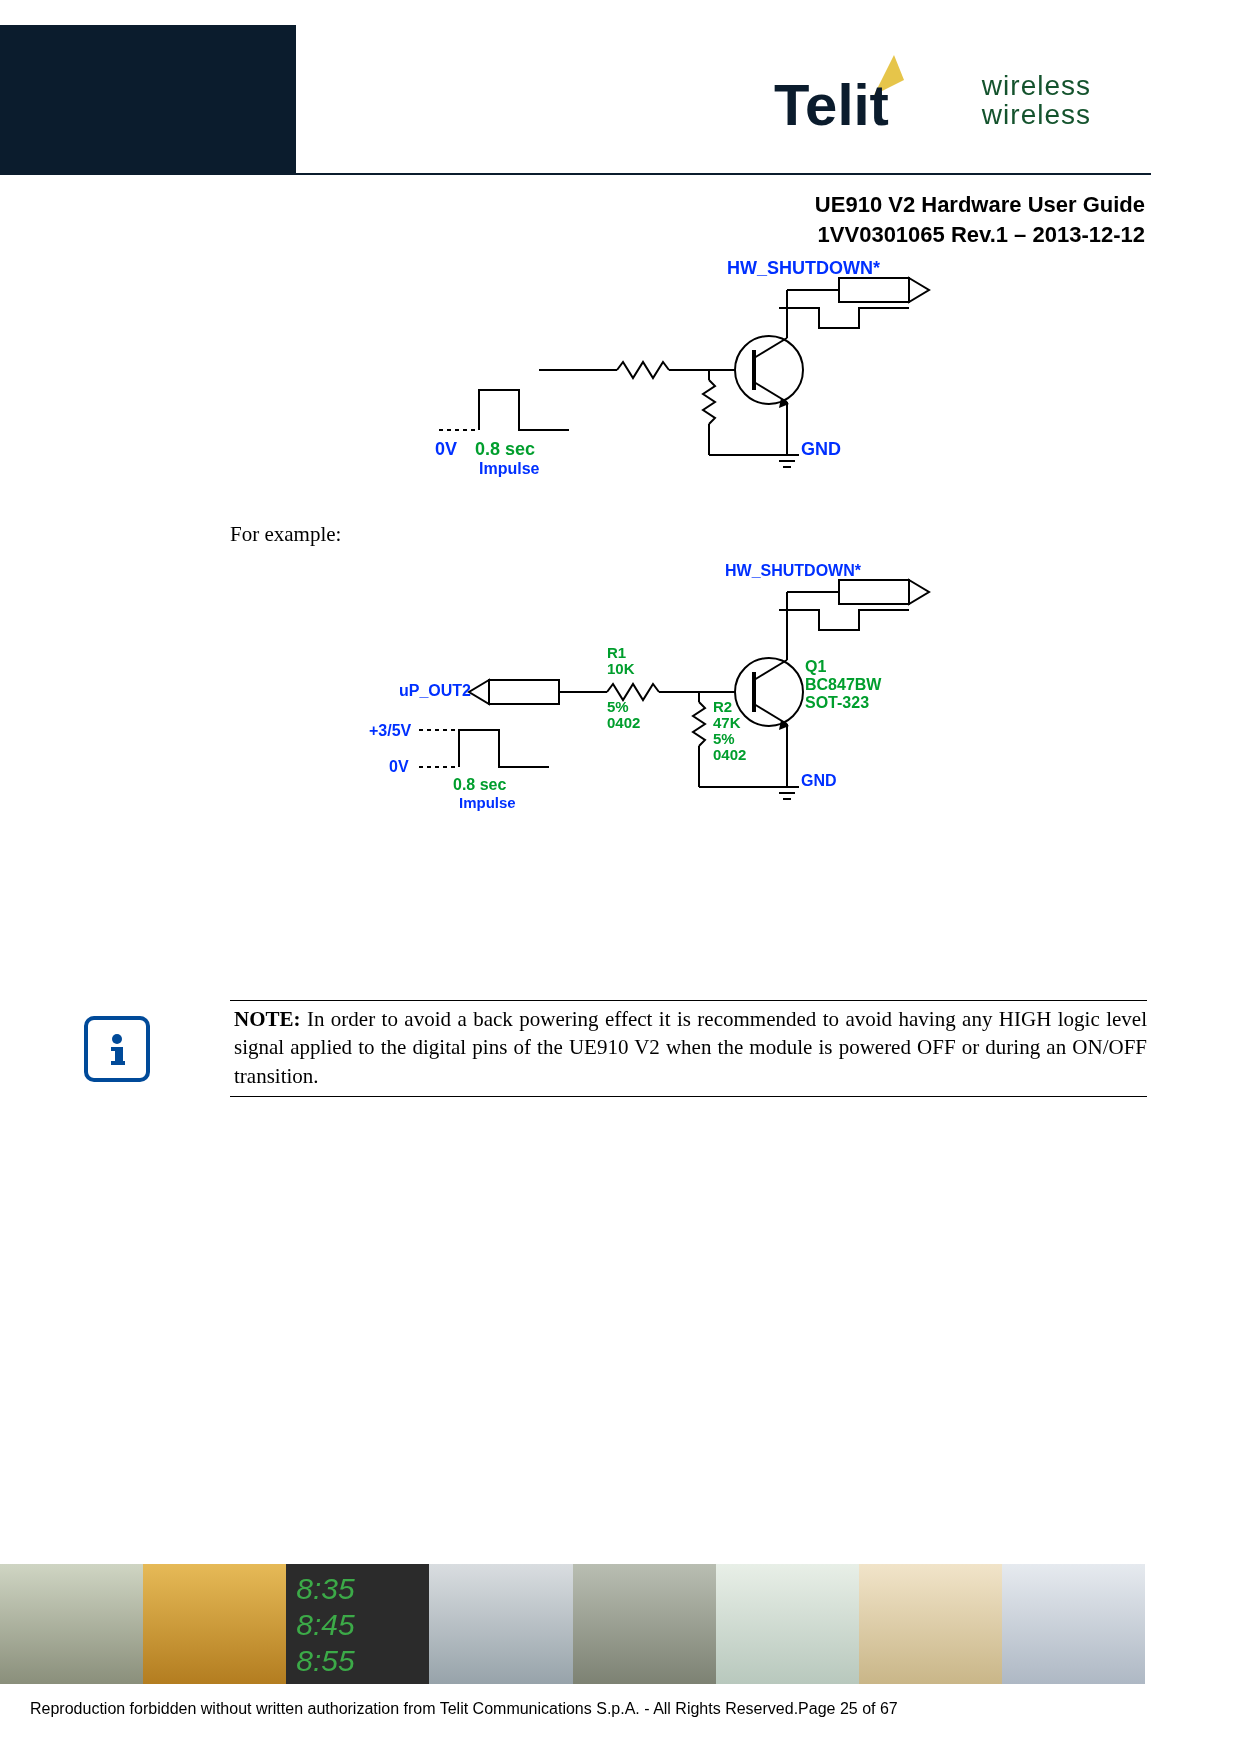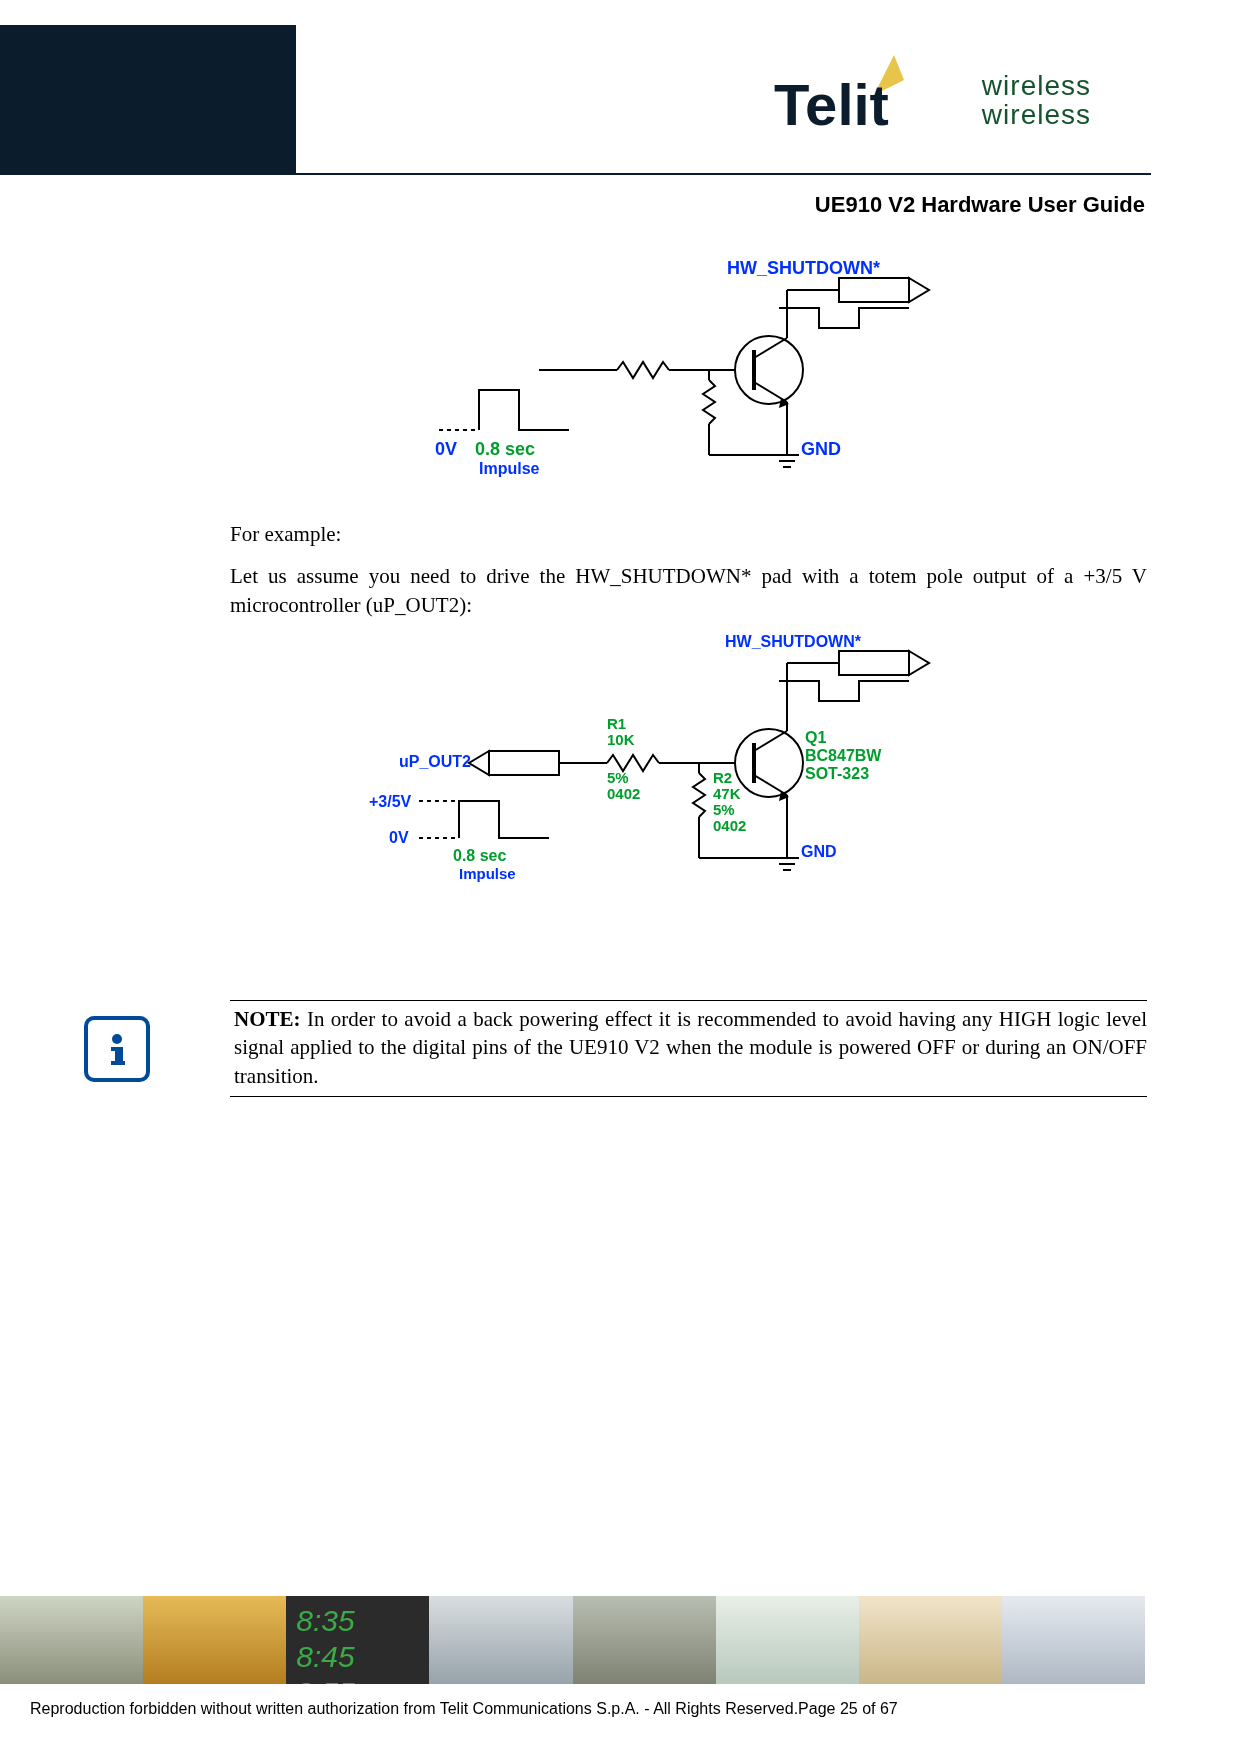--- a/index.html
+++ b/index.html
@@ -106,21 +106,21 @@
     text-align: justify;
     padding-top: 4px;
   }
   .note-text b { font-weight: bold; }
   
   .footer-strip {
     position: absolute;
     left: 0;
     right: 96px;
     bottom: 70px;
-    height: 88px;
+    height: 120px;
     display:flex;
   }
   .tile { flex:1; position:relative; overflow:hidden; }
   .tile:nth-child(1){background:linear-gradient(#cfd5c3,#8a8f7b)}
   .tile:nth-child(2){background:linear-gradient(#e6ba57,#b37d20)}
   .tile:nth-child(3){background:#2b2b2b}
   .tile:nth-child(4){background:linear-gradient(#d9dde0,#97a3aa)}
   .tile:nth-child(5){background:linear-gradient(#b9beb2,#7d8273)}
   .tile:nth-child(6){background:linear-gradient(#e8efe7,#b8c8bd)}
   .tile:nth-child(7){background:linear-gradient(#f1e4c9,#c9b688)}
@@ -151,20 +151,21 @@
     <text x="0" y="70" font-family="Arial" font-weight="900" font-size="58" fill="#0b1c2d">Telit</text>
   </svg>
   <div class="logo-text">
     <span class="thin">wireless</span><br>
     <span class="thin">wireless</span>
   </div>
 </div>
 
 <div class="doc-title">
   <div>UE910 V2 Hardware User Guide</div>
+  <div>1VV0301065 Rev.1 – 2013-12-12</div>
 </div>
 
 <div class="content">
 
   <svg class="diagram" width="560" height="230" viewBox="0 0 560 230">
 
     <circle cx="360" cy="110" r="34" fill="none" stroke="#000" stroke-width="2"></circle>
     <line x1="345" y1="90" x2="345" y2="130" stroke="#000" stroke-width="4"></line>
     <line x1="345" y1="98" x2="378" y2="78" stroke="#000" stroke-width="2"></line>
     <line x1="345" y1="122" x2="378" y2="142" stroke="#000" stroke-width="2"></line>
@@ -196,21 +197,20 @@
     <line x1="30" y1="170" x2="70" y2="170" stroke="#000" stroke-width="2" stroke-dasharray="4 4"></line>
     <path d="M70 170 L70 130 L110 130 L110 170 L160 170" fill="none" stroke="#000" stroke-width="2"></path>
     <text class="dlabel" x="26" y="195" fill="#0030ff" font-size="18">0V</text>
     <text class="dlabel" x="66" y="195" fill="#009e2d" font-size="18">0.8 sec</text>
     <text class="dlabel" x="70" y="214" fill="#0030ff" font-size="16">Impulse</text>
 
     <path d="M370 48 L410 48 L410 68 L450 68 L450 48 L500 48" fill="none" stroke="#000" stroke-width="2" transform="translate(0,0)"></path>
   </svg>
 
   <p class="para first">For example:</p>
-  <p class="para">Let us assume you need to drive the HW_SHUTDOWN* pad with a totem pole output of a +3/5 V microcontroller (uP_OUT2):</p>
 
   <svg class="diagram" width="640" height="260" viewBox="0 0 640 260">
 
     <circle cx="400" cy="130" r="34" fill="none" stroke="#000" stroke-width="2"></circle>
     <line x1="385" y1="110" x2="385" y2="150" stroke="#000" stroke-width="4"></line>
     <line x1="385" y1="118" x2="418" y2="98" stroke="#000" stroke-width="2"></line>
     <line x1="385" y1="142" x2="418" y2="162" stroke="#000" stroke-width="2"></line>
     <polygon points="412,158 420,164 410,168" fill="#000"></polygon>
 
     <text class="dlabel" x="436" y="110" fill="#009e2d" font-size="16">Q1</text>

